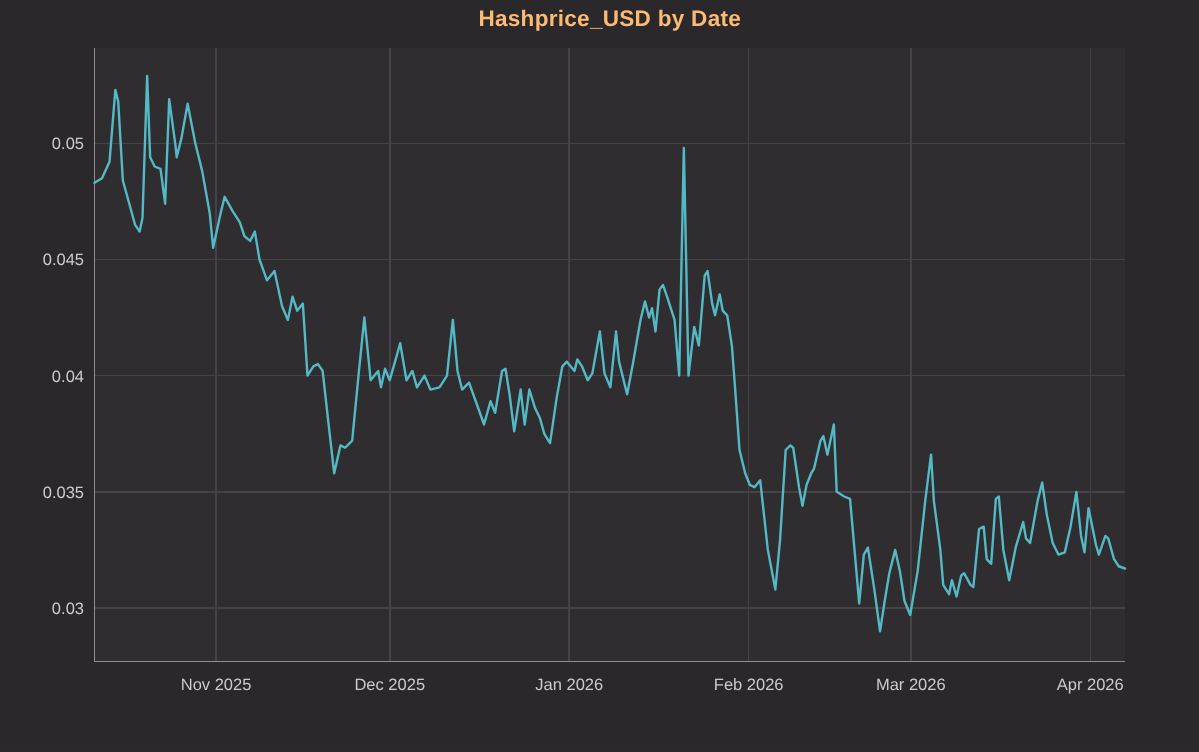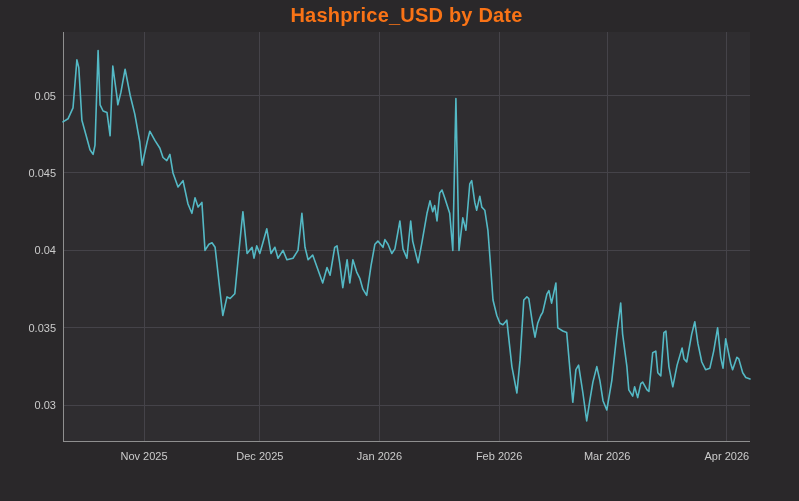--- a/index.html
+++ b/index.html
@@ -7,21 +7,21 @@
     width:799px;height:501px;
     background:#2a282a;
     font-family:"Liberation Sans", sans-serif;
     overflow:hidden;
     position:relative;
   }
   .chart-window{position:relative;width:799px;height:501px;}
   .chart-title{
     position:absolute;left:63px;top:4px;width:687px;
     text-align:center;
-    color:#f97316;font-size:20px;font-weight:bold;
+    color:#fdba74;font-size:15px;font-weight:bold;
     letter-spacing:0.2px;
   }
   svg{position:absolute;left:0;top:0;}
   .gridline{stroke:#454349;stroke-width:1;}
   .spine{stroke:#8f8f8f;stroke-width:1;}
   .panel{fill:#2f2d30;}
   .series-path{fill:none;stroke-width:1.6;stroke-linejoin:round;stroke-linecap:round;}
   .tick-label{fill:#cbcbcb;font-size:11px;font-family:"Liberation Sans",sans-serif;}
 </style>
 </head>

